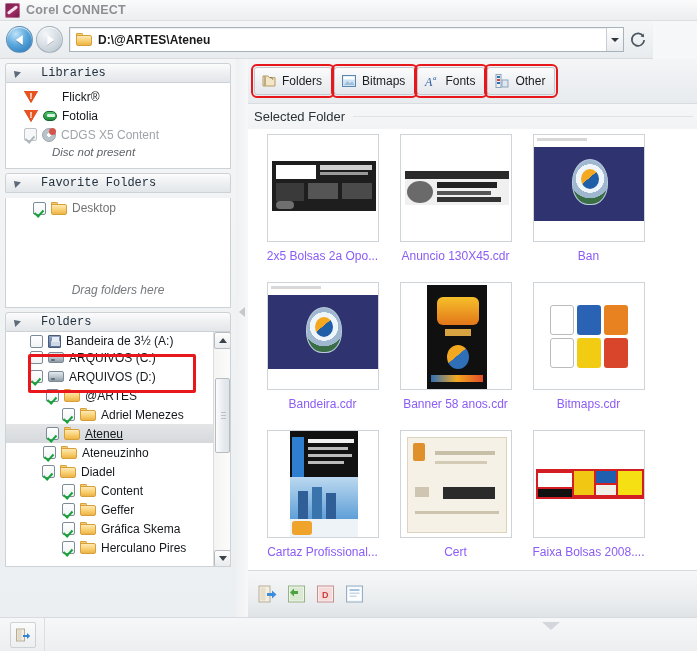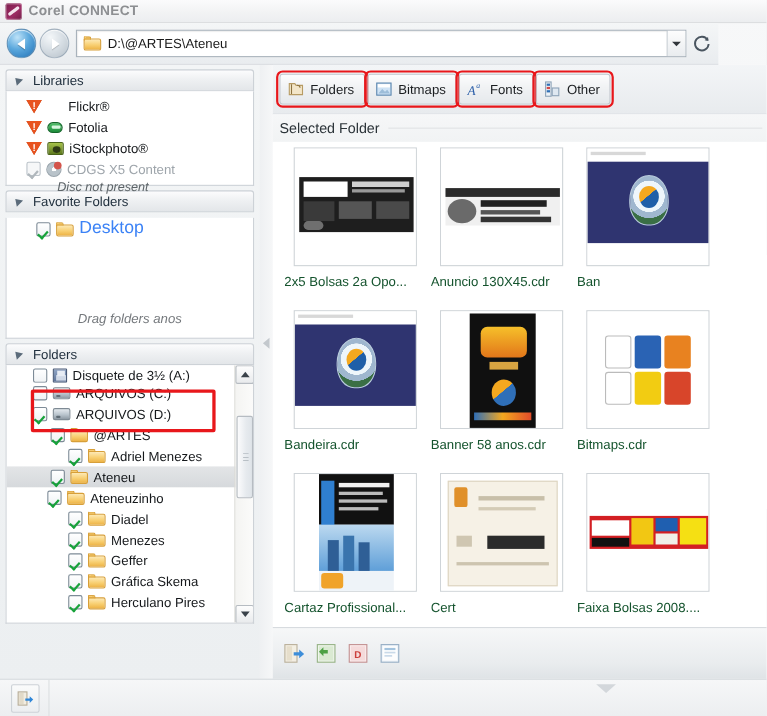--- a/index.html
+++ b/index.html
@@ -38,20 +38,21 @@
   .title-text {
     color:#8d8f92; font-size:12.5px; font-weight:bold; letter-spacing:.2px;
   }
 
   
   .addrbar {
     position:absolute; left:0; top:21px; width:653px; height:38px;
     background: linear-gradient(180deg,#f4f6f7 0%, #e9ecef 100%);
     display:flex; align-items:center; padding:0 4px 0 6px; gap:3px;
     border-bottom:1px solid #d8dade;
+    font-weight:bold;
   }
   .navbtn {
     width:27px; height:27px; border-radius:50%; flex:none; position:relative;
     border:1px solid rgba(120,140,160,.5);
   }
   .navbtn.back {
     background: radial-gradient(circle at 35% 28%, #bfe3f8 0%, #5ba8dd 45%, #1f6fb5 100%);
     box-shadow: inset 0 1px 1px rgba(255,255,255,.8);
   }
   .navbtn.fwd {
@@ -103,22 +104,22 @@
 
   
   .leftpanel {
     position:absolute; left:0; top:59px; width:236px; height:558px;
     background: linear-gradient(180deg,#f3f5f6 0%, #eceff1 100%);
   }
   .section-head {
     height:20px; margin:4px 5px 0 5px;
     background: linear-gradient(180deg,#fcfcfd 0%, #eef0f2 48%, #e3e6e9 100%);
     border:1px solid #cdd2d7; border-radius:3px 3px 0 0;
-    display:flex; align-items:center; gap:10px; padding-left:6px;
-    font-size:12px; color:#22313f;
+    display:flex; align-items:center; gap:21px; padding-left:6px;
+    font-size:12px; color:#22313f;font-family:Liberation Mono, monospace;
   }
   .tri {
     width:0;height:0;border-left:4px solid transparent;border-right:4px solid transparent;
     border-bottom:6px solid #5b6b7a; transform:rotate(-45deg);
   }
   .panel-body {
     margin:0 5px; background:#fff; border:1px solid #cdd2d7; border-top:none;
     position:relative;
   }
   #libraries-body { height:86px; padding:4px 0 0 0; }
@@ -145,21 +146,21 @@
     border-radius:2px; flex:none; position:relative;
   }
   .chk.on::after{
     content:""; position:absolute; left:2px; top:5px; width:4px; height:7px;
     border:solid #17a23a; border-width:0 2.2px 2.2px 0; transform:rotate(42deg);
   }
   .chk.dimchk{border-color:#bcc4ca;background:#f6f7f8;}
   .chk.dimchk::after{border-color:#b0b7bc;}
 
   #fav-body { height:110px; }
-  .fav-row { display:flex; align-items:center; gap:5px; height:20px; padding-left:27px; margin-top:5px; font-size:16px; color:#3b82f6;}
+  .fav-row { display:flex; align-items:center; gap:5px; height:20px; padding-left:27px; margin-top:5px; font-size:12px; color:#737373;}
   .drag-hint { position:absolute; left:0; right:0; bottom:10px; text-align:center; font-style:italic; color:#75797d; font-size:12px; }
 
   #folders-body { height:235px; overflow:hidden; }
   .tree { padding-top:2px; position:relative; }
   .tree-row { display:flex; align-items:center; gap:5px; height:19px; font-size:12px; color:#15181b; white-space:nowrap; }
   .tree-row.sel { background: linear-gradient(180deg,#e3e5e7,#d6d9dc); }
   .fld {
     width:16px;height:13px;position:relative;flex:none;
   }
   .fld .b{position:absolute;left:0;bottom:0;width:16px;height:11px;border-radius:1px 2px 2px 2px;background:linear-gradient(180deg,#fde9b4 0%,#f8cf71 55%,#edb346 100%);border:1px solid #d79f39;}
@@ -243,21 +244,21 @@
     background:#ffffff; overflow:hidden;
     padding:5px 0 0 8px;
     display:flex; flex-wrap:wrap; align-content:flex-start;
   }
   .cell { width:133px; height:148px; display:flex; flex-direction:column; align-items:center; }
   .thumb {
     width:112px; height:108px; border:1px solid #cfd4d8; background:#fff;
     display:flex; align-items:center; justify-content:center; overflow:hidden;
     position:relative;
   }
-  .cap { margin-top:7px; font-size:12px; color:#14532d; width:128px;
+  .cap { margin-top:7px; font-size:12px; color:#8b5cf6; text-align:center; width:128px;
          overflow:hidden; white-space:nowrap; text-overflow:ellipsis; }
 
   .bottombar {
     position:absolute; left:0; top:511px; width:449px; height:47px;
     background: linear-gradient(180deg,#f6f7f8 0%, #e9ecee 70%, #dfe3e6 100%);
     border-top:1px solid #d7dbdf;
     display:flex; align-items:center; gap:7px; padding-left:9px;
   }
   .tool-ico { width:22px; height:22px; flex:none; position:relative; opacity:.92; }
 
@@ -327,25 +328,20 @@
       <div class="lib-row">
         <span class="warn-ico"></span>
         <span style="width:14px"></span>
         <span>Flickr®</span>
       </div>
       <div class="lib-row">
         <span class="warn-ico"></span>
         <span class="fotolia-ico"></span>
         <span>Fotolia</span>
       </div>
-      <div class="lib-row">
-        <span class="warn-ico"></span>
-        <span class="istock-ico"></span>
-        <span>iStockphoto®</span>
-      </div>
       <div class="lib-row dim">
         <span class="chk on dimchk"></span>
         <span class="cd-ico"></span>
         <span>CDGS X5 Content</span>
       </div>
       <div class="lib-sub">Disc not present</div>
     </div>
 
     <div class="section-head">
       <span class="tri"></span>
@@ -353,33 +349,33 @@
     </div>
     <div class="panel-body" id="fav-body">
       <div class="fav-row">
         <span class="chk on"></span>
         <span class="fld">
             <span class="t"></span>
             <span class="b"></span>
           </span>
         <span>Desktop</span>
       </div>
-      <div class="drag-hint">Drag folders anos</div>
+      <div class="drag-hint">Drag folders here</div>
     </div>
 
     <div class="section-head">
       <span class="tri"></span>
       <span>Folders</span>
     </div>
     <div class="panel-body" id="folders-body">
       <div class="tree" id="tree-rows">
           <div class="tree-row" style="padding-left: 24px; height: 14px; overflow: hidden; align-items: flex-end;">
             <span class="chk"></span>
             <span class="floppy"></span>
-            <span>Disquete de 3½ (A:)</span>
+            <span>Bandeira de 3½ (A:)</span>
           </div>
           <div class="tree-row" style="padding-left: 24px;">
             <span class="chk"></span>
             <span class="drive"></span>
             <span>ARQUIVOS (C:)</span>
           </div>
           <div class="tree-row" style="padding-left: 24px;">
             <span class="chk on"></span>
             <span class="drive"></span>
             <span>ARQUIVOS (D:)</span>
@@ -393,51 +389,51 @@
             <span>@ARTES</span>
           </div>
           <div class="tree-row" style="padding-left: 56px;">
             <span class="chk on"></span>
             <span class="fld">
               <span class="t"></span>
               <span class="b"></span>
             </span>
             <span>Adriel Menezes</span>
           </div>
-          <div class="tree-row sel" style="padding-left: 40px;">
+          <div class="tree-row sel" style="padding-left: 40px; text-decoration: underline;">
             <span class="chk on"></span>
             <span class="fld">
               <span class="t"></span>
               <span class="b"></span>
             </span>
             <span>Ateneu</span>
           </div>
           <div class="tree-row" style="padding-left: 37px;">
             <span class="chk on"></span>
             <span class="fld">
               <span class="t"></span>
               <span class="b"></span>
             </span>
             <span>Ateneuzinho</span>
           </div>
+          <div class="tree-row" style="padding-left: 36px;">
+            <span class="chk on"></span>
+            <span class="fld">
+              <span class="t"></span>
+              <span class="b"></span>
+            </span>
+            <span>Diadel</span>
+          </div>
           <div class="tree-row" style="padding-left: 56px;">
             <span class="chk on"></span>
             <span class="fld">
               <span class="t"></span>
               <span class="b"></span>
             </span>
-            <span>Diadel</span>
-          </div>
-          <div class="tree-row" style="padding-left: 56px;">
-            <span class="chk on"></span>
-            <span class="fld">
-              <span class="t"></span>
-              <span class="b"></span>
-            </span>
-            <span>Menezes</span>
+            <span>Content</span>
           </div>
           <div class="tree-row" style="padding-left: 56px;">
             <span class="chk on"></span>
             <span class="fld">
               <span class="t"></span>
               <span class="b"></span>
             </span>
             <span>Geffer</span>
           </div>
           <div class="tree-row" style="padding-left: 56px;">

